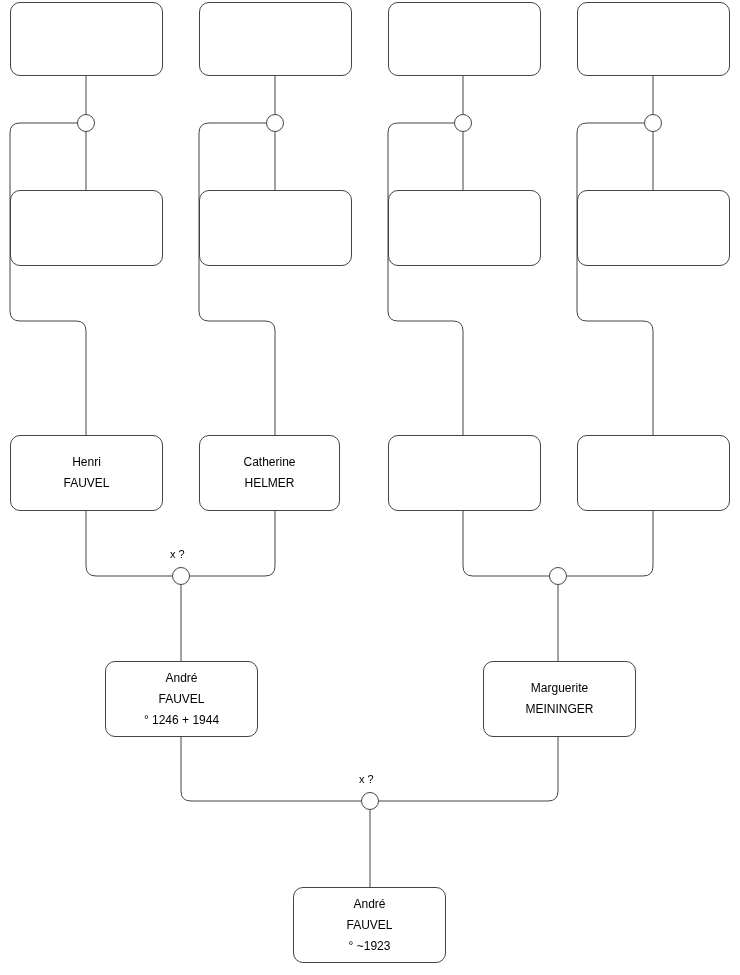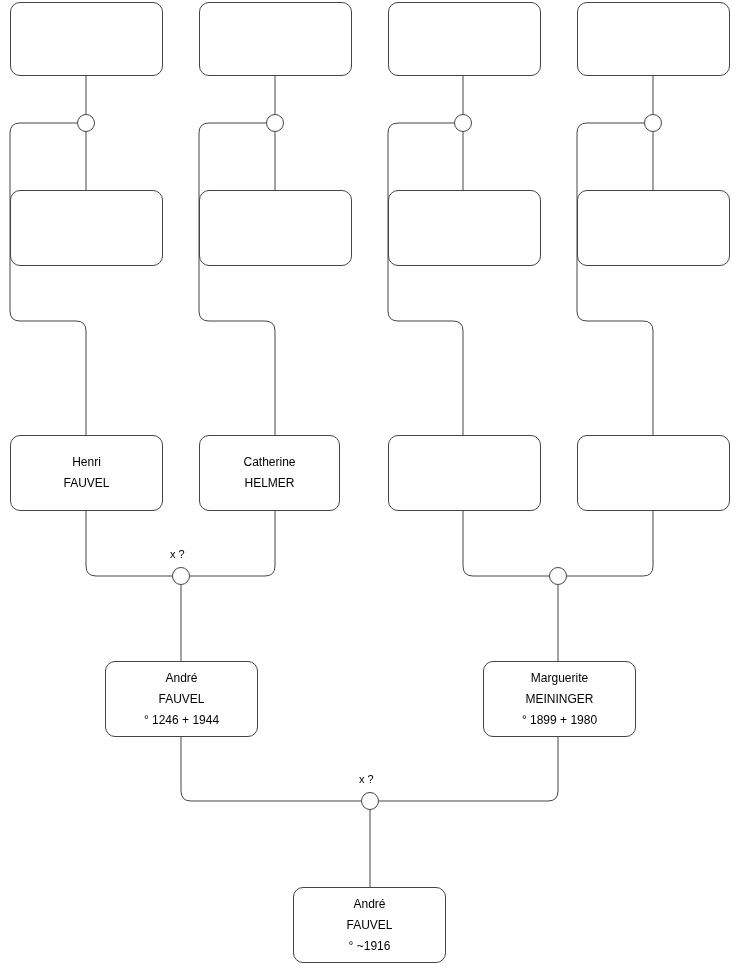--- a/index.html
+++ b/index.html
@@ -168,27 +168,26 @@
   </div>
 
   <div class="person-box" style="left: 105px; top: 661px; width: 153px; height: 76px;">
     <span class="line-given">André</span>
     <span class="line-surname">FAUVEL</span>
     <span class="line-dates">° 1246 + 1944</span>
   </div>
   <div class="person-box" style="left: 483px; top: 661px; width: 153px; height: 76px; justify-content: center;">
     <span class="line-given">Marguerite</span>
     <span class="line-surname">MEININGER</span>
-    <span class="line-dates">° 1899 + 1980</span>
   </div>
 
   <div class="person-box" style="left: 293px; top: 887px; width: 153px; height: 76px;">
     <span class="line-given">André</span>
     <span class="line-surname">FAUVEL</span>
-    <span class="line-dates">° ~1916</span>
+    <span class="line-dates">° ~1923</span>
   </div>
 
   <div class="union-node" style="left: 77px; top: 114px;"></div>
   <div class="union-node" style="left: 266px; top: 114px;"></div>
   <div class="union-node" style="left: 454px; top: 114px;"></div>
   <div class="union-node" style="left: 644px; top: 114px;"></div>
   <div class="union-node" style="left: 172px; top: 567px;"></div>
   <div class="union-node" style="left: 549px; top: 567px;"></div>
   <div class="union-node" style="left: 361px; top: 792px;"></div>
 

